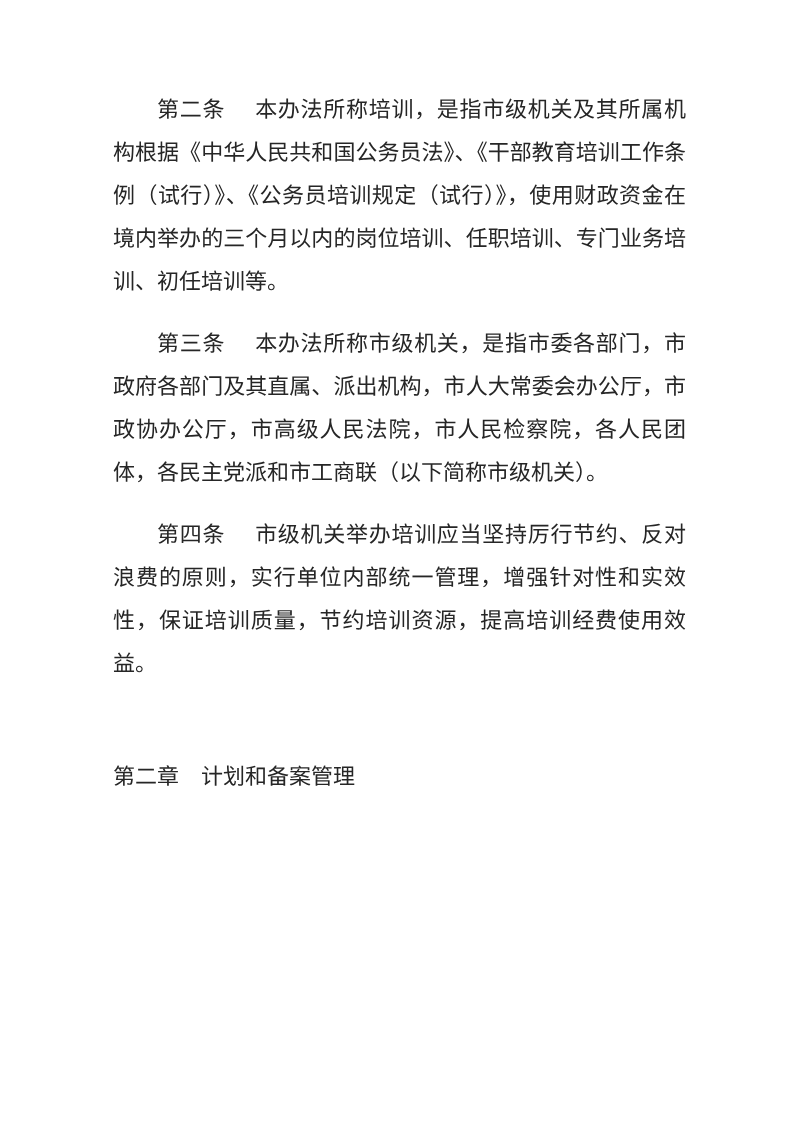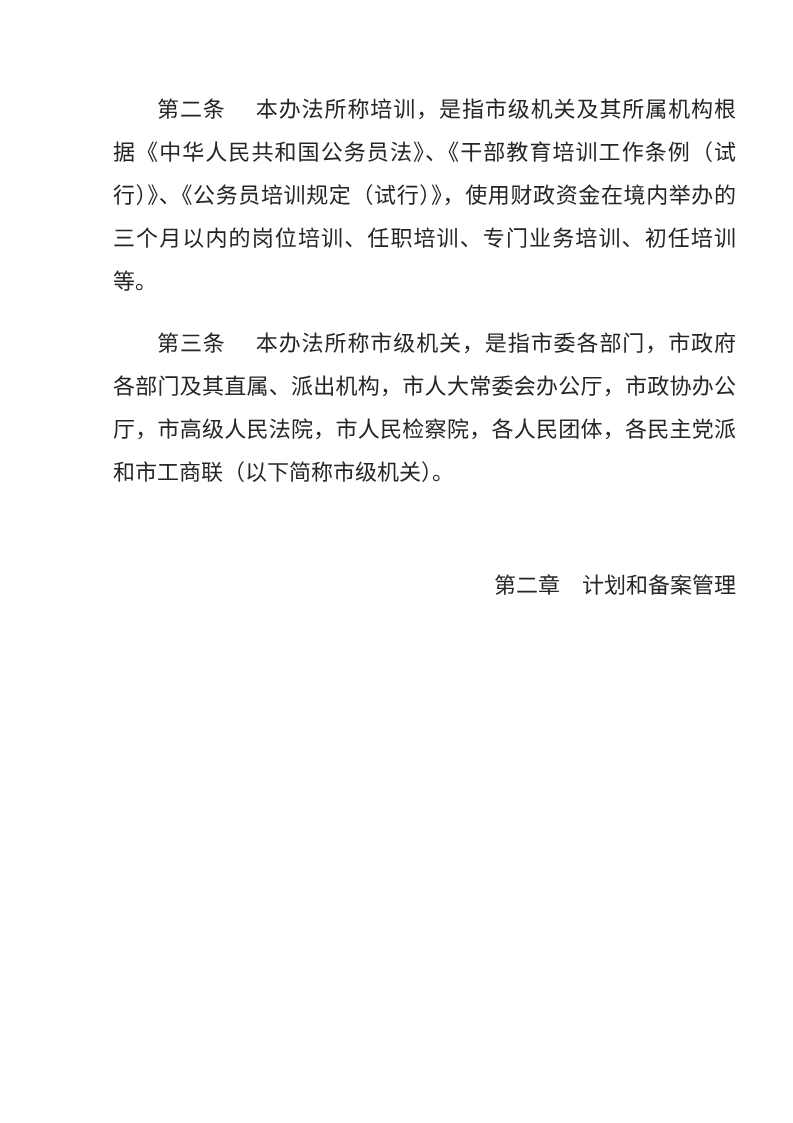--- a/index.html
+++ b/index.html
@@ -7,53 +7,54 @@
     padding: 0;
     background: #ffffff;
   }
   .page {
     position: relative;
     width: 793px;
     height: 1123px;
     margin: 0 auto;
     background: #ffffff;
     box-sizing: border-box;
-    padding: 88px 57px 0 113px;
+    padding: 88px 107px 0 113px;
     font-family: "Liberation Serif", "DejaVu Serif", serif;
     font-size: 22px;
     line-height: 43px;
     color: #262626;
     overflow: hidden;
   }
   .para {
     margin: 0 0 19px 0;
     text-align: justify;
     text-indent: 44px; 
   }
   .art-num {
     margin-right: 30px; 
   }
   .chapter {
     margin: 70px 0 78px 0;
-    text-align: right;
+    text-align: left;
     text-indent: 0;
     font-size: 22px;
     font-weight: normal;
     line-height: 43px;
   }
   .chapter-num {
     margin-right: 22px; 
   }
 </style>
 </head>
 <body>
 
 <div class="page">
 
   <p class="para"><span class="art-num">第二条</span><span>本办法所称培训，是指市级机关及其所属机构根据《中华人民共和国公务员法》、《干部教育培训工作条例（试行）》、《公务员培训规定（试行）》，使用财政资金在境内举办的三个月以内的岗位培训、任职培训、专门业务培训、初任培训等。</span></p>
 
   <p class="para"><span class="art-num">第三条</span><span>本办法所称市级机关，是指市委各部门，市政府各部门及其直属、派出机构，市人大常委会办公厅，市政协办公厅，市高级人民法院，市人民检察院，各人民团体，各民主党派和市工商联（以下简称市级机关）。</span></p>
 
+  <p class="para"><span class="art-num">第四条</span><span>市级机关举办培训应当坚持厉行节约、反对浪费的原则，实行单位内部统一管理，增强针对性和实效性，保证培训质量，节约培训资源，提高培训经费使用效益。</span></p>
 
   <h2 class="chapter"><span class="chapter-num">第二章</span><span>计划和备案管理</span></h2>
 
 
 </div>
 
 </body></html>

